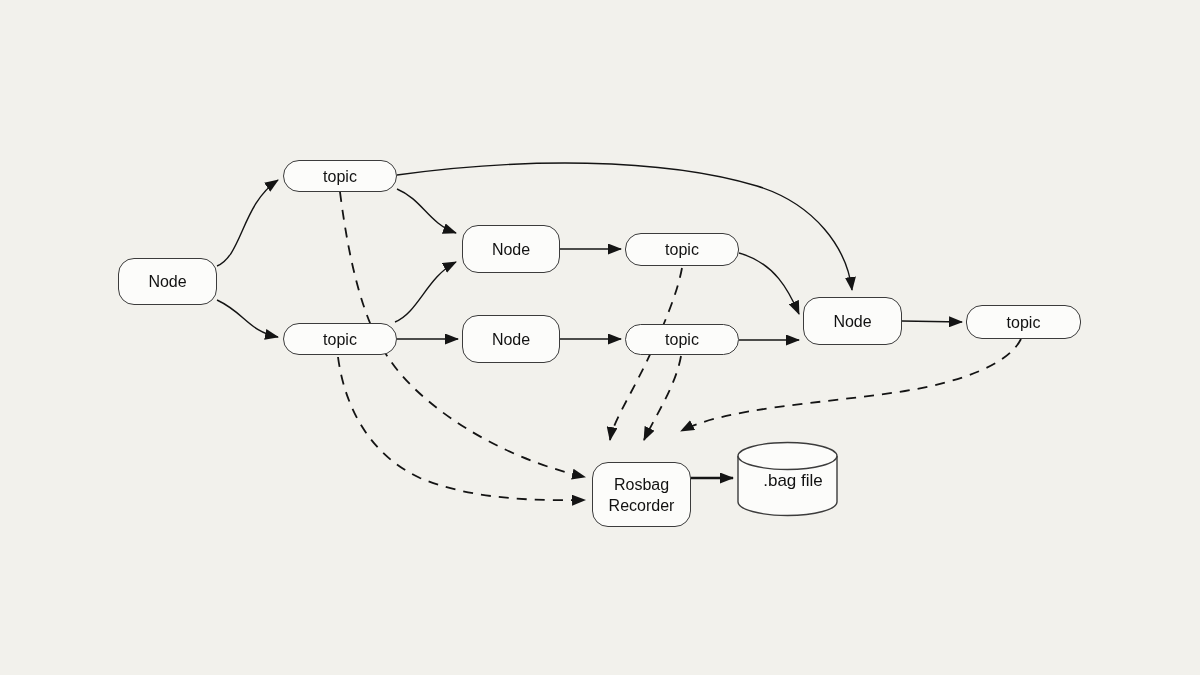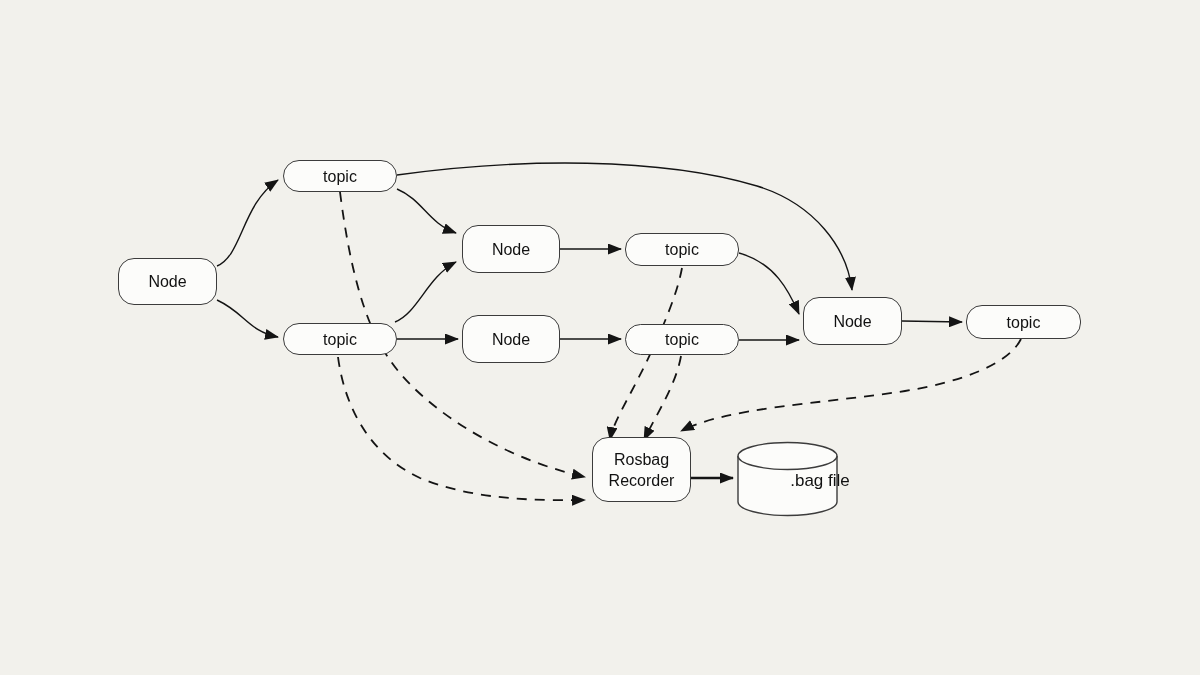--- a/index.html
+++ b/index.html
@@ -97,17 +97,17 @@
   <div class="box" style="left:462px; top:315px; width:98px; height:48px;">Node</div>
 
   <div class="box" style="left:625px; top:233px; width:114px; height:33px;">topic</div>
 
   <div class="box" style="left:625px; top:324px; width:114px; height:31px;">topic</div>
 
   <div class="box" style="left:803px; top:297px; width:99px; height:48px;">Node</div>
 
   <div class="box" style="left:966px; top:305px; width:115px; height:34px;">topic</div>
 
-  <div class="box" style="left:592px; top:437px; width:99px; height:65px; padding:0 10px;">Rosbag Recorder</div>
+  <div class="box" style="left:592px; top:462px; width:99px; height:65px; padding:0 10px;">Rosbag Recorder</div>
 
-  <div class="cyl-label" style="left:738px; top:458px; width:110px; height:46px;margin-left:27px;">.bag file</div>
+  <div class="cyl-label" style="left:738px; top:458px; width:110px; height:46px;">.bag file</div>
 
 </div>
 
 </body></html>

